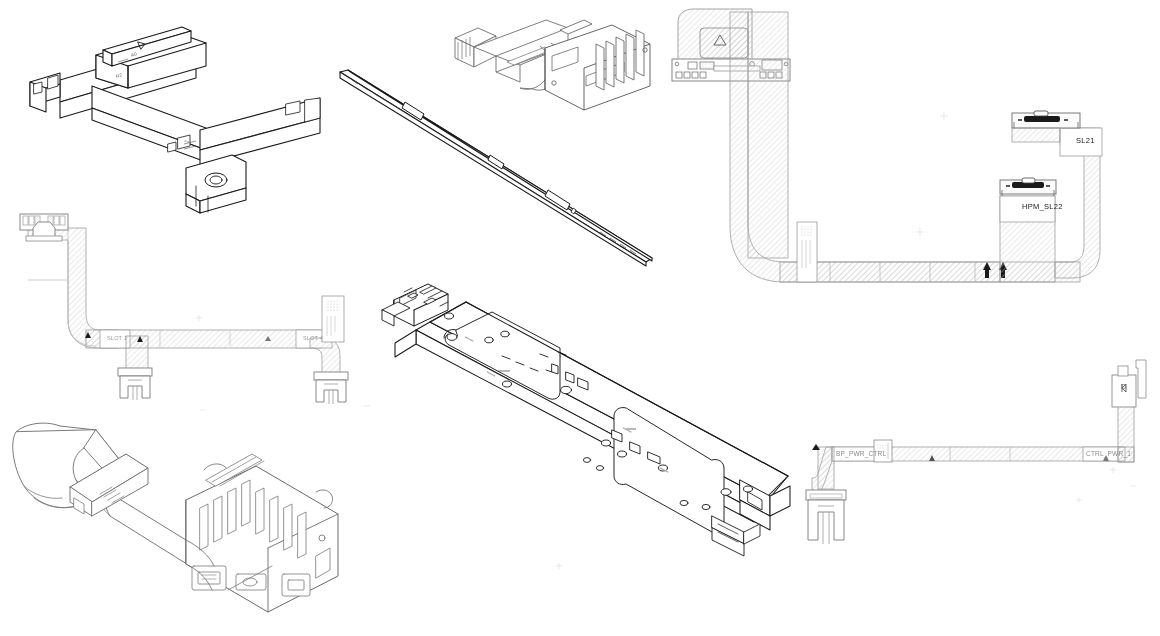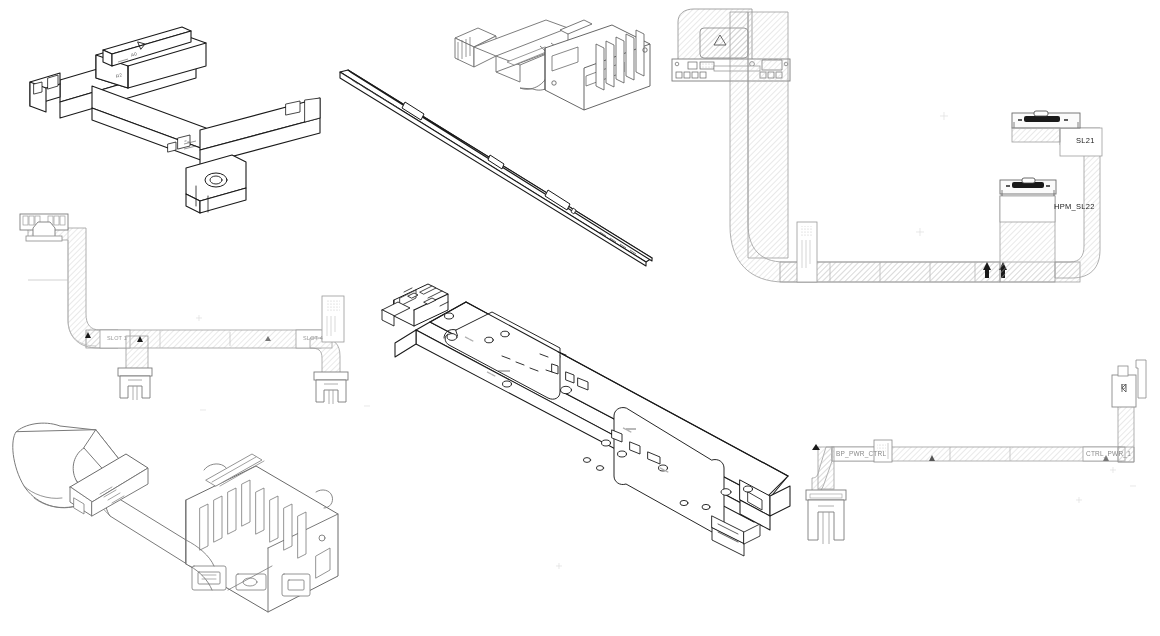--- a/index.html
+++ b/index.html
@@ -501,21 +501,21 @@
     <path d="M556,566 L562,566 M559,563 L559,569"></path>
     <path d="M196,318 L202,318 M199,315 L199,321"></path>
     <path d="M200,410 L206,410"></path>
     <path d="M364,406 L370,406"></path>
     <path d="M1130,486 L1136,486"></path>
   </g>
 </svg>
 
 <div class="lbl dark" style="left:1076px; top:136px;">SL21</div>
 
-<div class="lbl dark" style="left:1054px; top:202px;">HPM_SL22</div>
+<div class="lbl dark" style="left:1022px; top:202px;">HPM_SL22</div>
 
 <div class="lbl faint" style="left:107px; top:335px;">SLOT 1</div>
 
 <div class="lbl faint" style="left:303px; top:335px;">SLOT 4</div>
 
 <div class="lbl faint" style="left:836px; top:450px; font-size:6.5px; color:#8a8a8a;">BP_PWR_CTRL</div>
 
 <div class="lbl faint" style="left:1086px; top:450px; font-size:6.5px; color:#8a8a8a;">CTRL_PWR_1</div>
 
 <div class="lbl faint" style="left:1121px; top:383px; font-size:7px; color:#6a6a6a;">D</div>

